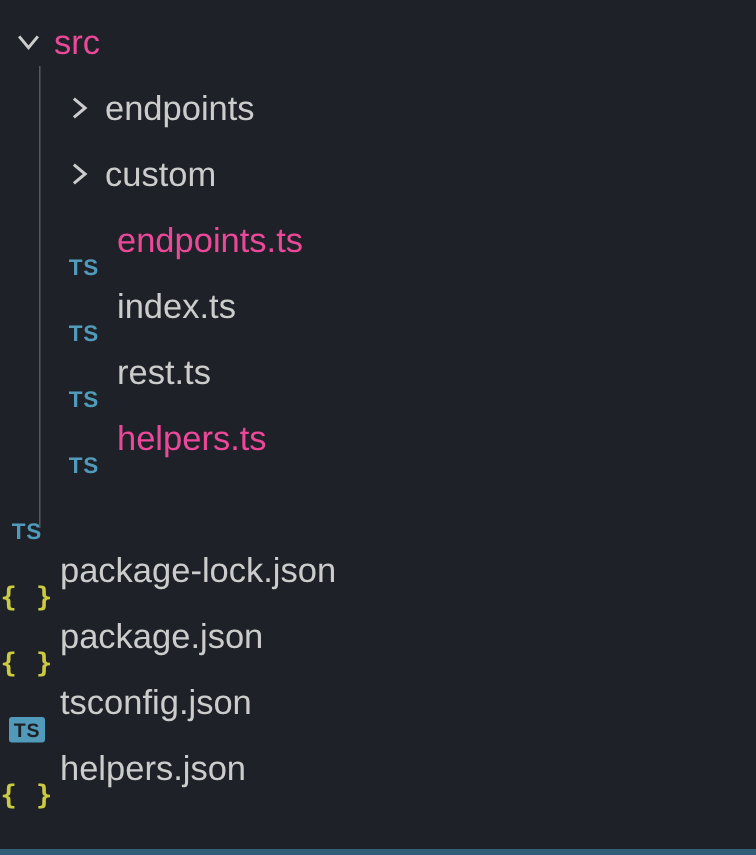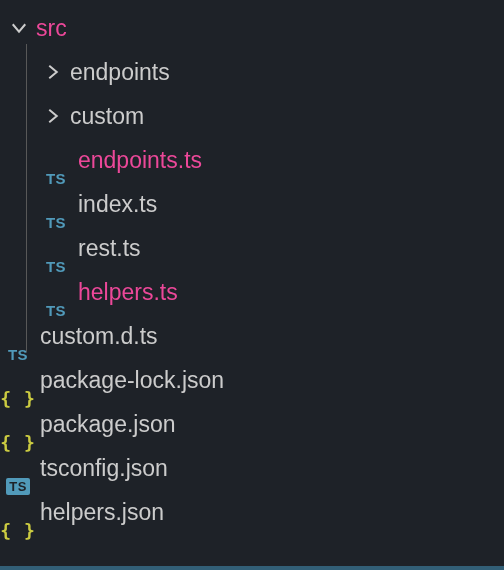--- a/index.html
+++ b/index.html
@@ -147,21 +147,20 @@
     <span class="file-icon">
         <span class="ts-icon">TS</span>
       </span>
     <span class="label hl">helpers.ts</span>
   </div>
 
   <div class="row pad-root">
     <span class="file-icon">
         <span class="ts-icon">TS</span>
       </span>
-    <span class="label">custom.d.ts</span>
   </div>
 
   <div class="row pad-root">
     <span class="file-icon">
         <span class="json-icon">{ }</span>
       </span>
     <span class="label">package-lock.json</span>
   </div>
 
   <div class="row pad-root">

